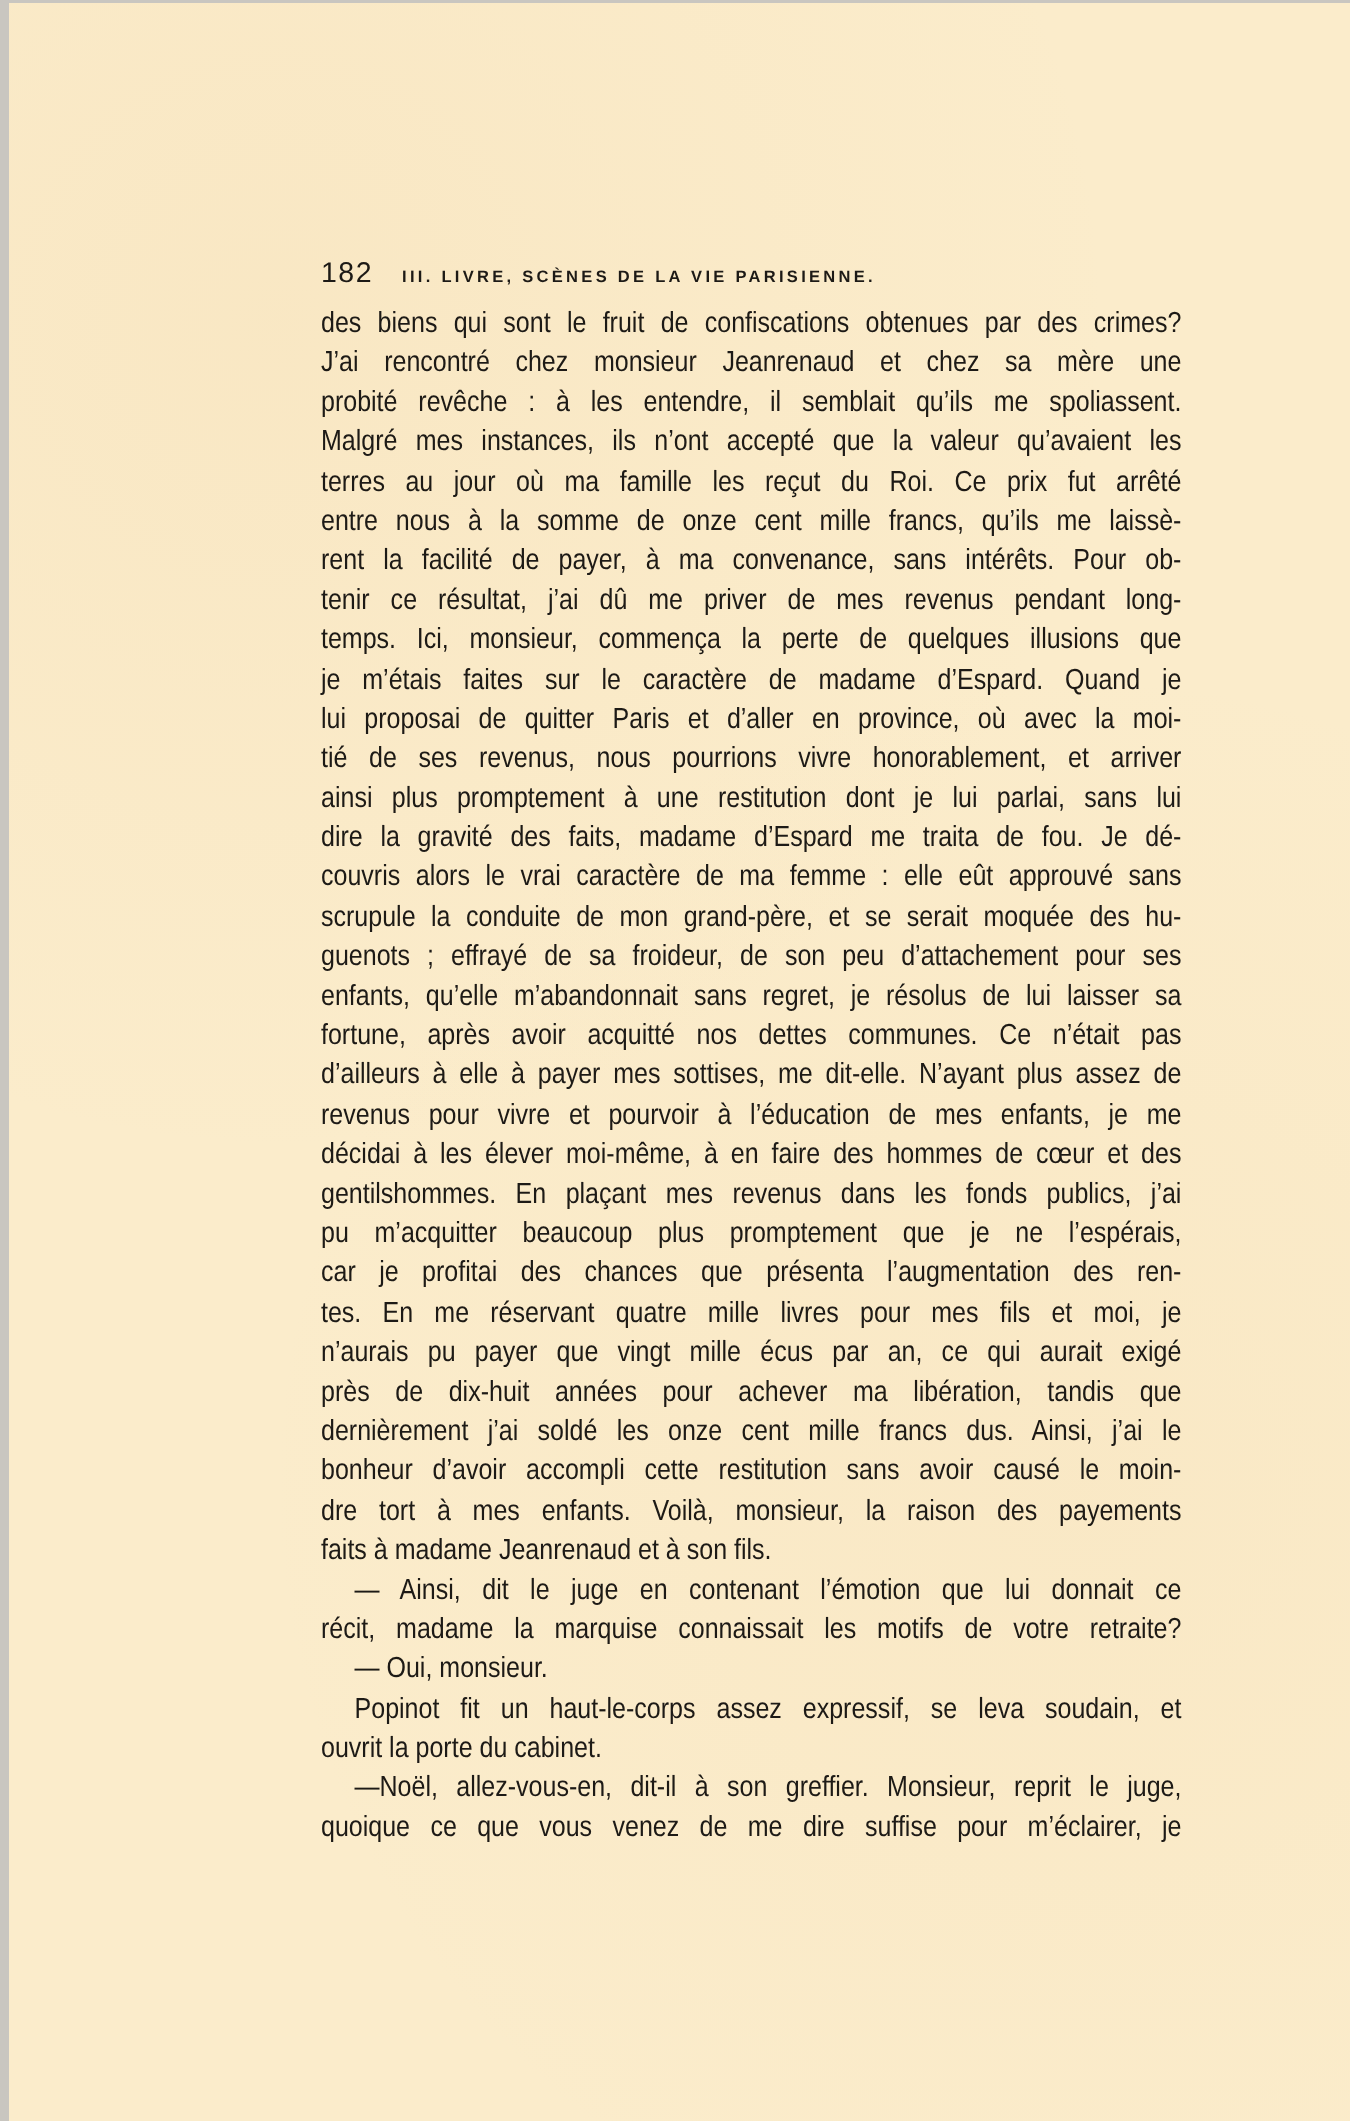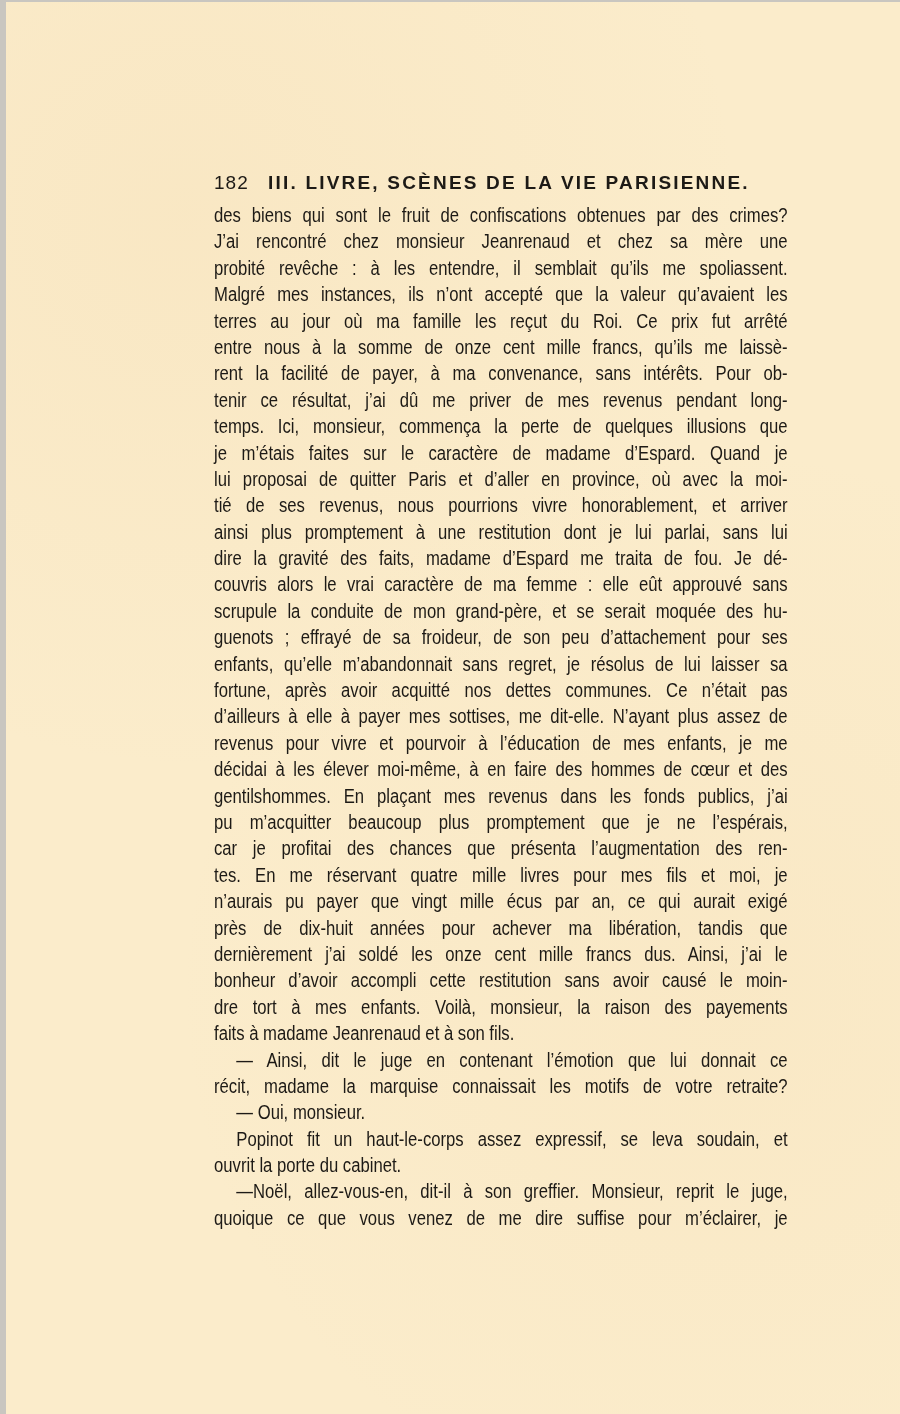--- a/index.html
+++ b/index.html
@@ -41,21 +41,21 @@
     letter-spacing: 2px;
     font-weight: bold;
   }
   .running-head .page-number {
     font-weight: normal;
     font-size: 19px;
     letter-spacing: 1px;
     width: 54px;
   }
   .running-head .title {
-    font-size: 19px;
+    font-size: 11px;
     letter-spacing: 2.2px;
     text-align: right;
   }
   .line {
     height: 26.4px;
     line-height: 26.4px;
     font-size: 19.4px;
     white-space: nowrap;
     text-align: justify;
     text-align-last: justify;

